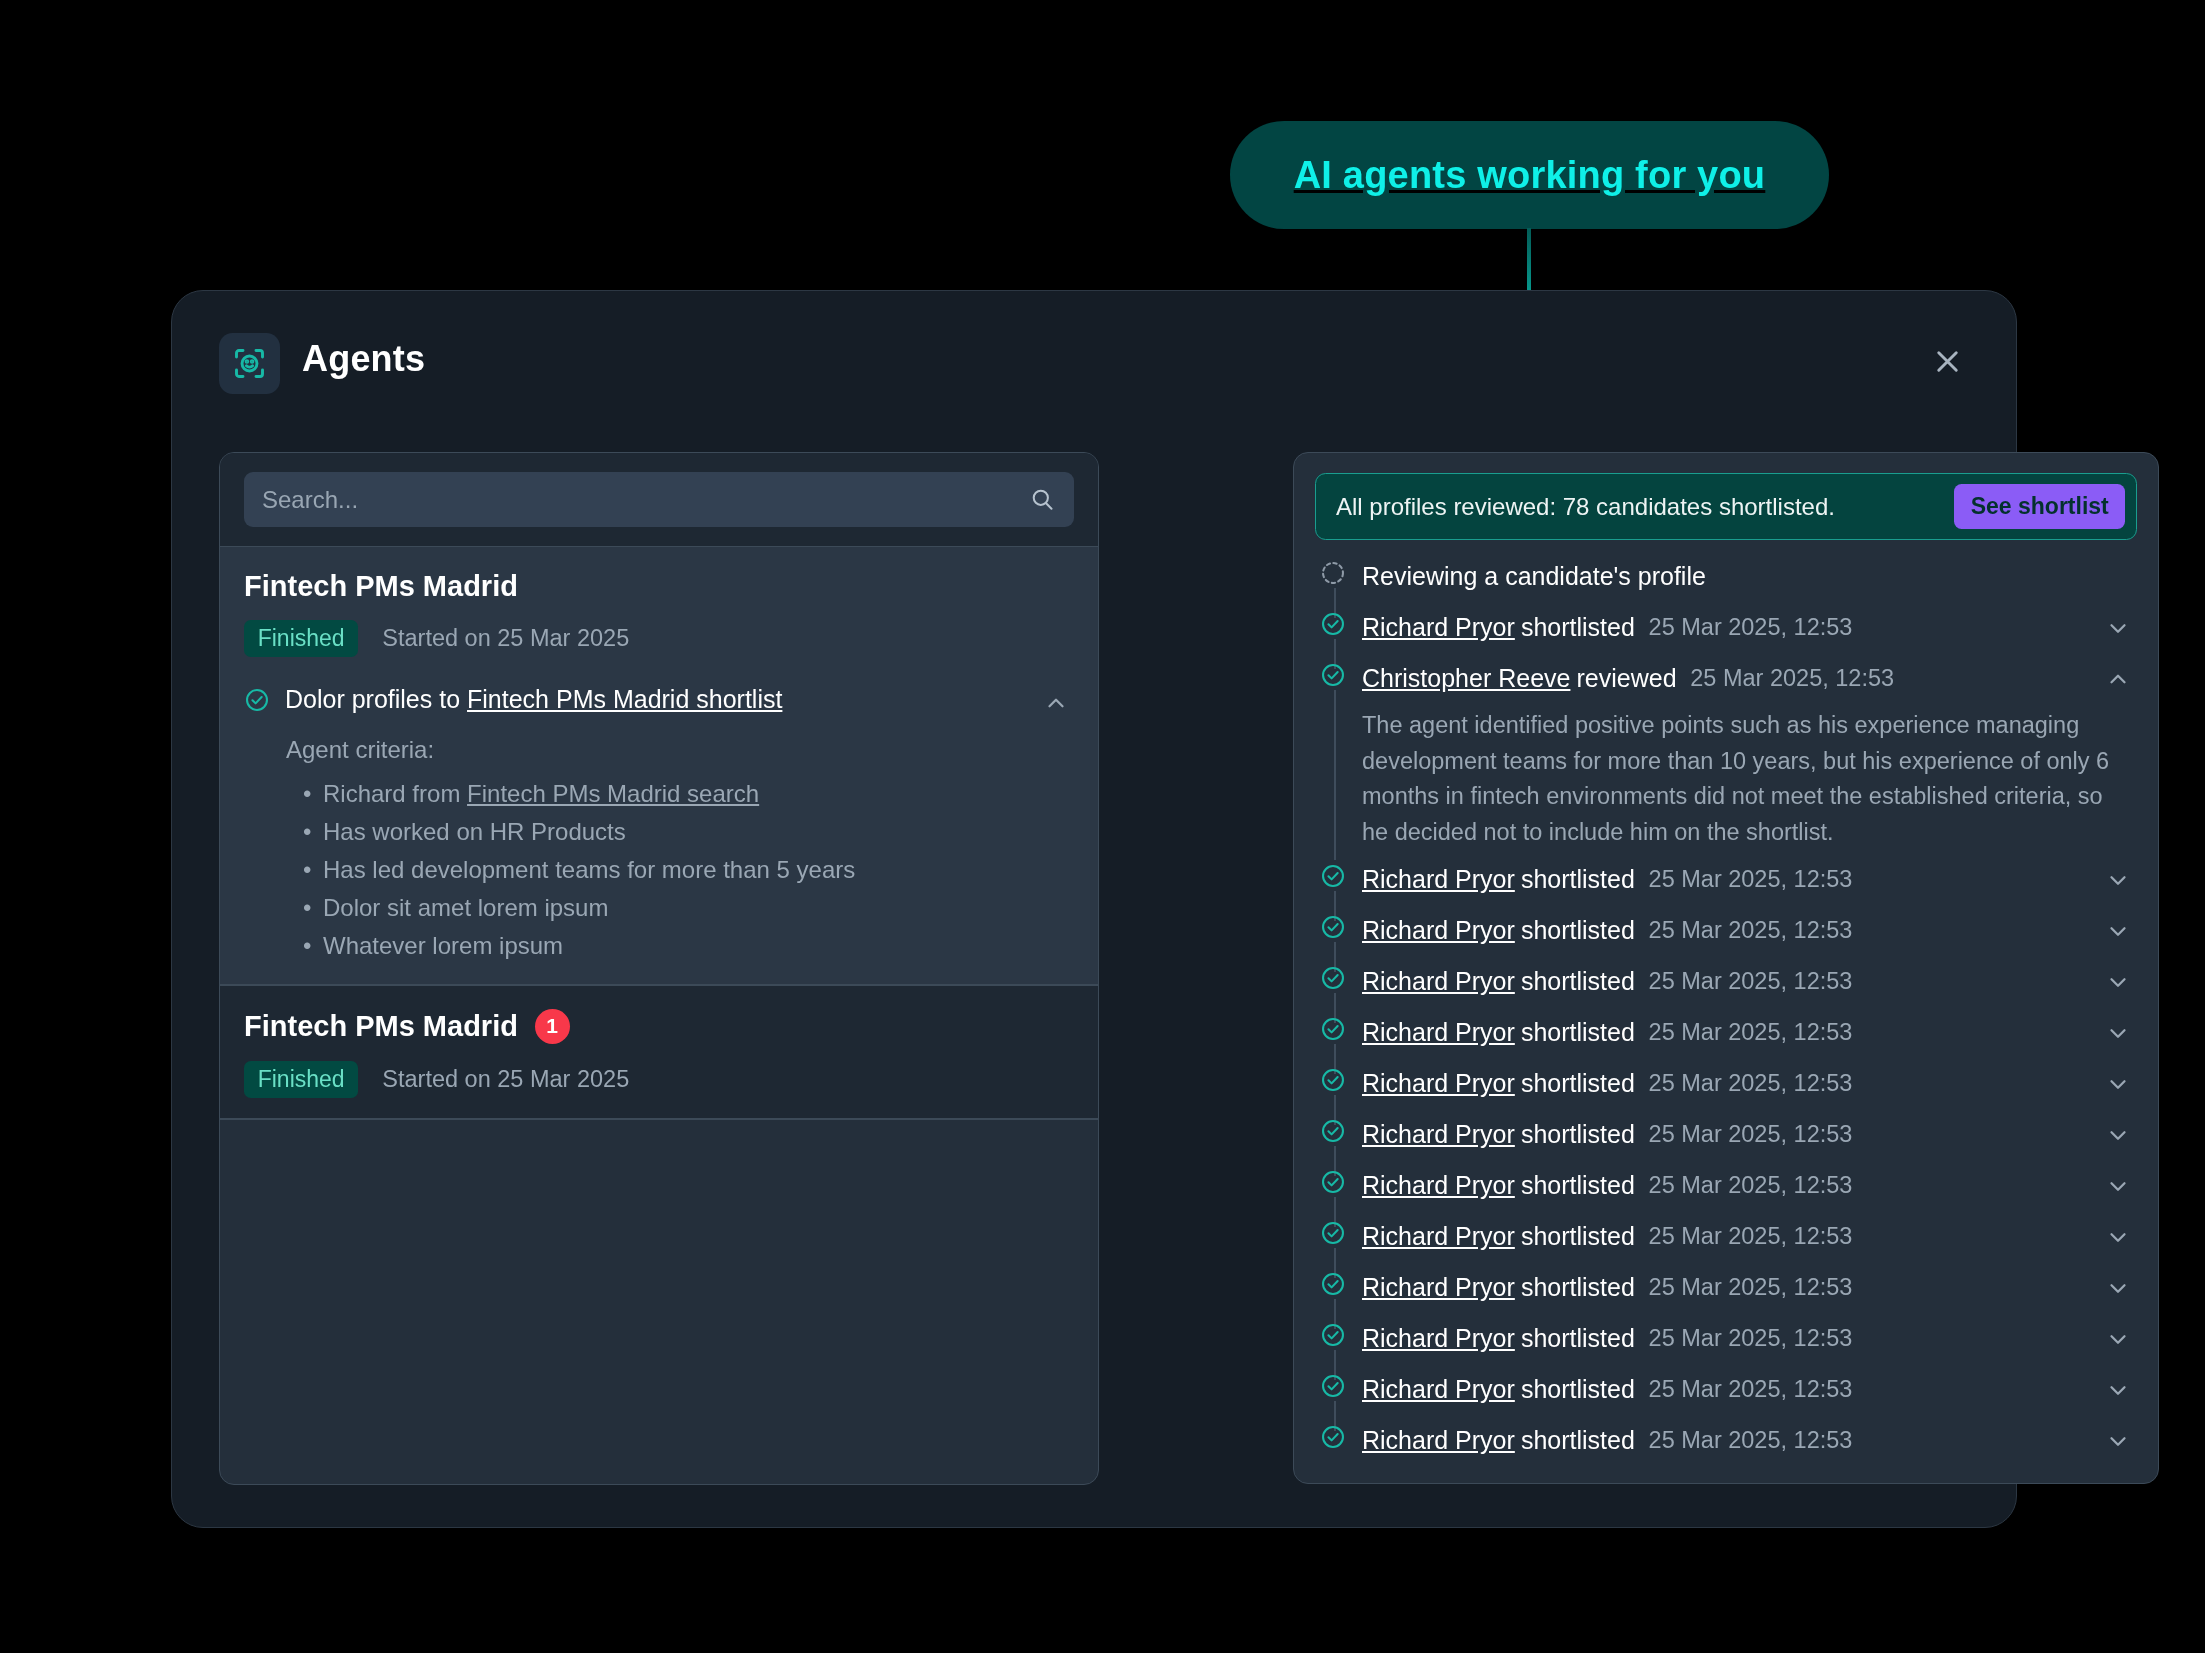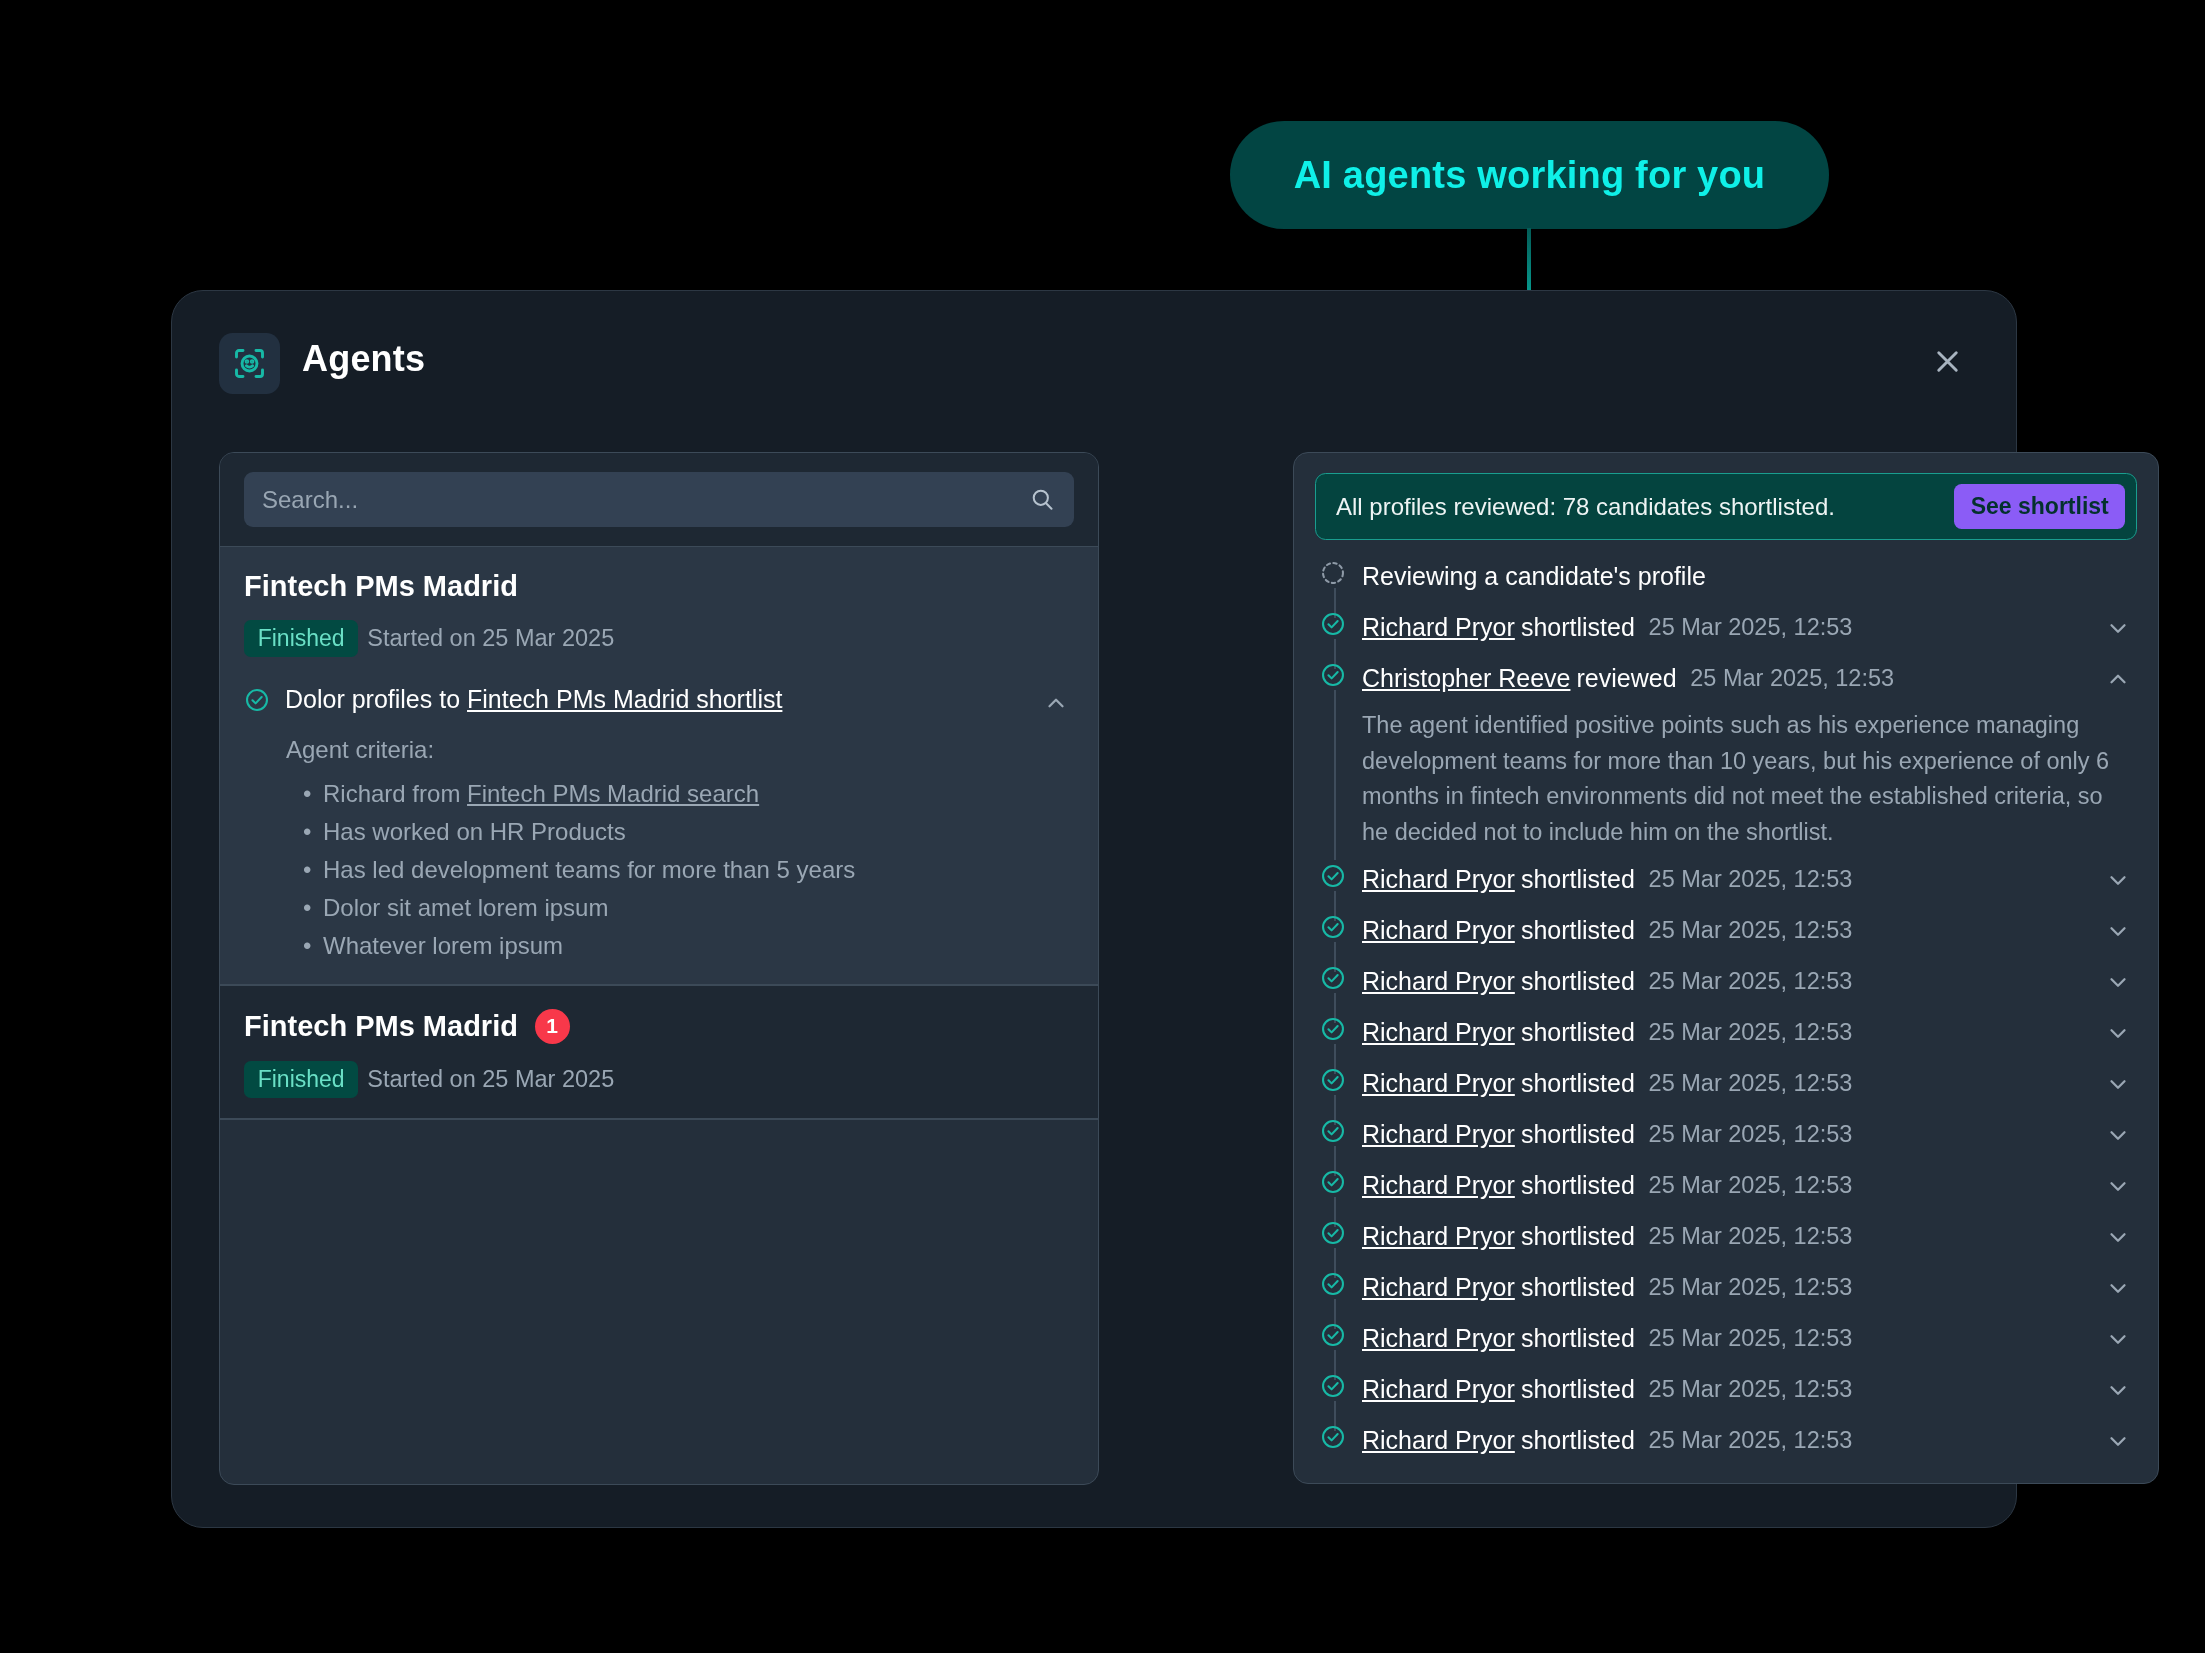--- a/index.html
+++ b/index.html
@@ -8,21 +8,21 @@
     background: #000000;
     font-family: "Liberation Sans", sans-serif;
     overflow: hidden;
   }
   #stage { position: relative; width: 2205px; height: 1654px; background:#000; }
 
   
   .callout-pill{
     position:absolute; left:1230px; top:121px; width:599px; height:108px;
     background:#024543; border-radius:54px;
-    display:flex; align-items:center; justify-content:center;
+    display:flex; align-items:center; justify-content:center;text-decoration:underline;
   }
   .callout-pill .txt{
     color:#0ff0e8; font-size:38px; font-weight:bold; letter-spacing:0.2px;
     white-space:nowrap;
   }
   .connector-line{
     position:absolute; left:1527px; top:228px; width:3.8px; height:186px;
     background:linear-gradient(#035c57 0%, #0ad6c4 70%, #1ce3d2 100%);
   }
   .connector-dot{
@@ -80,21 +80,21 @@
   .agent-card.plain{ background:#1e2833; }
   .divider{ height:1.5px; background:#3c4a58; width:100%; }
 
   .card-title-row{ display:flex; align-items:center; gap:16.7px; }
   .card-title{ color:#ffffff; font-size:29px; font-weight:bold; }
   .count-badge{
     width:35px; height:35px; border-radius:50%; background:#f8384a;
     color:#ffffff; font-size:21px; font-weight:bold;
     display:flex; align-items:center; justify-content:center;
   }
-  .meta-row{ display:flex; align-items:center; gap:9px; margin-top:16.7px; }
+  .meta-row{ display:flex; align-items:center; gap:24px; margin-top:16.7px; }
   .status-badge{
     background:#024a42; color:#6ae0c6; font-size:23px;
     padding:5.3px 13.7px; border-radius:6.8px;
   }
   .meta-date{ color:#9aa7b4; font-size:23.5px; }
 
   .task-row{
     display:flex; align-items:flex-start; gap:15px;
     margin-top:27px; position:relative; padding-right:53px;
   }

